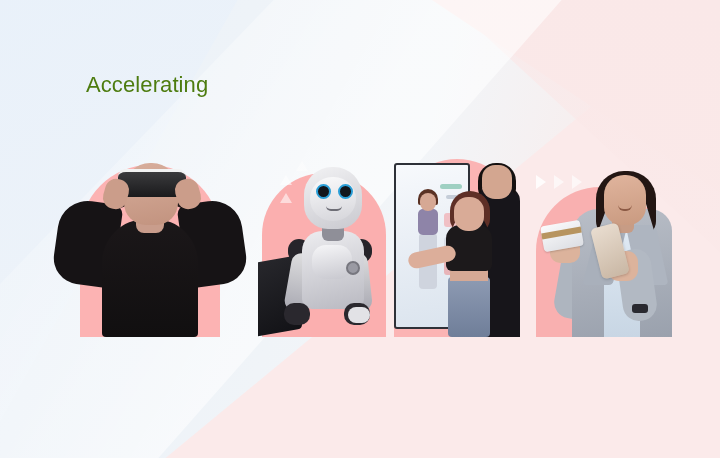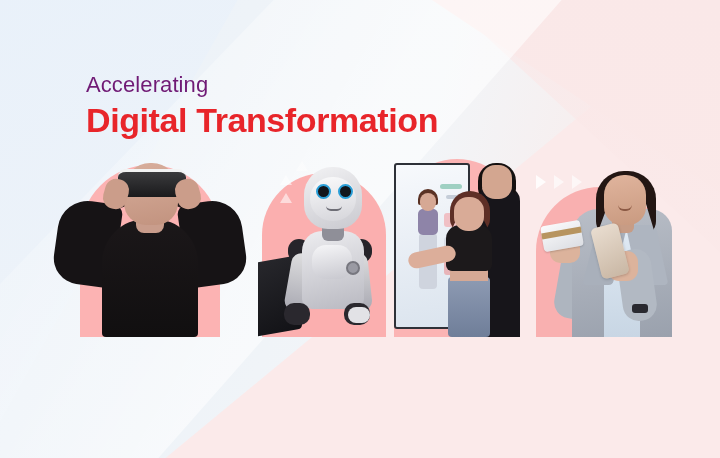--- a/index.html
+++ b/index.html
@@ -49,21 +49,21 @@
   
   .headline {
     position:absolute;
     left:86px;
     top:72px;
     z-index:6;
   }
   .headline .eyebrow {
     font-size:22px;
     line-height:26px;
-    color:#701a75;
+    color:#4d7c0f;
     font-weight:400;
     letter-spacing:.1px;
   }
   .headline .title {
     font-size:34px;
     line-height:40px;
     color:#e8252a;
     font-weight:700;
     letter-spacing:-.4px;
     margin-top:2px;
@@ -247,21 +247,20 @@
 
   <div class="bg-layer bg-base"></div>
   <div class="bg-layer bg-blue-left"></div>
   <div class="bg-layer bg-pink-main"></div>
   <div class="bg-layer bg-pink-upper"></div>
   <div class="bg-layer bg-soft-pink-tr"></div>
   <div class="bg-layer bg-white-diag"></div>
 
   <div class="headline">
     <div class="eyebrow">Accelerating</div>
-    <div class="title">Digital Transformation</div>
   </div>
 
   <div class="panels">
 
     <div class="panel" id="p1">
       <div class="arch"></div>
       <div class="photo">
         <div class="vr-figure">
           <div class="vr-arm-l"></div>
           <div class="vr-arm-r"></div>

